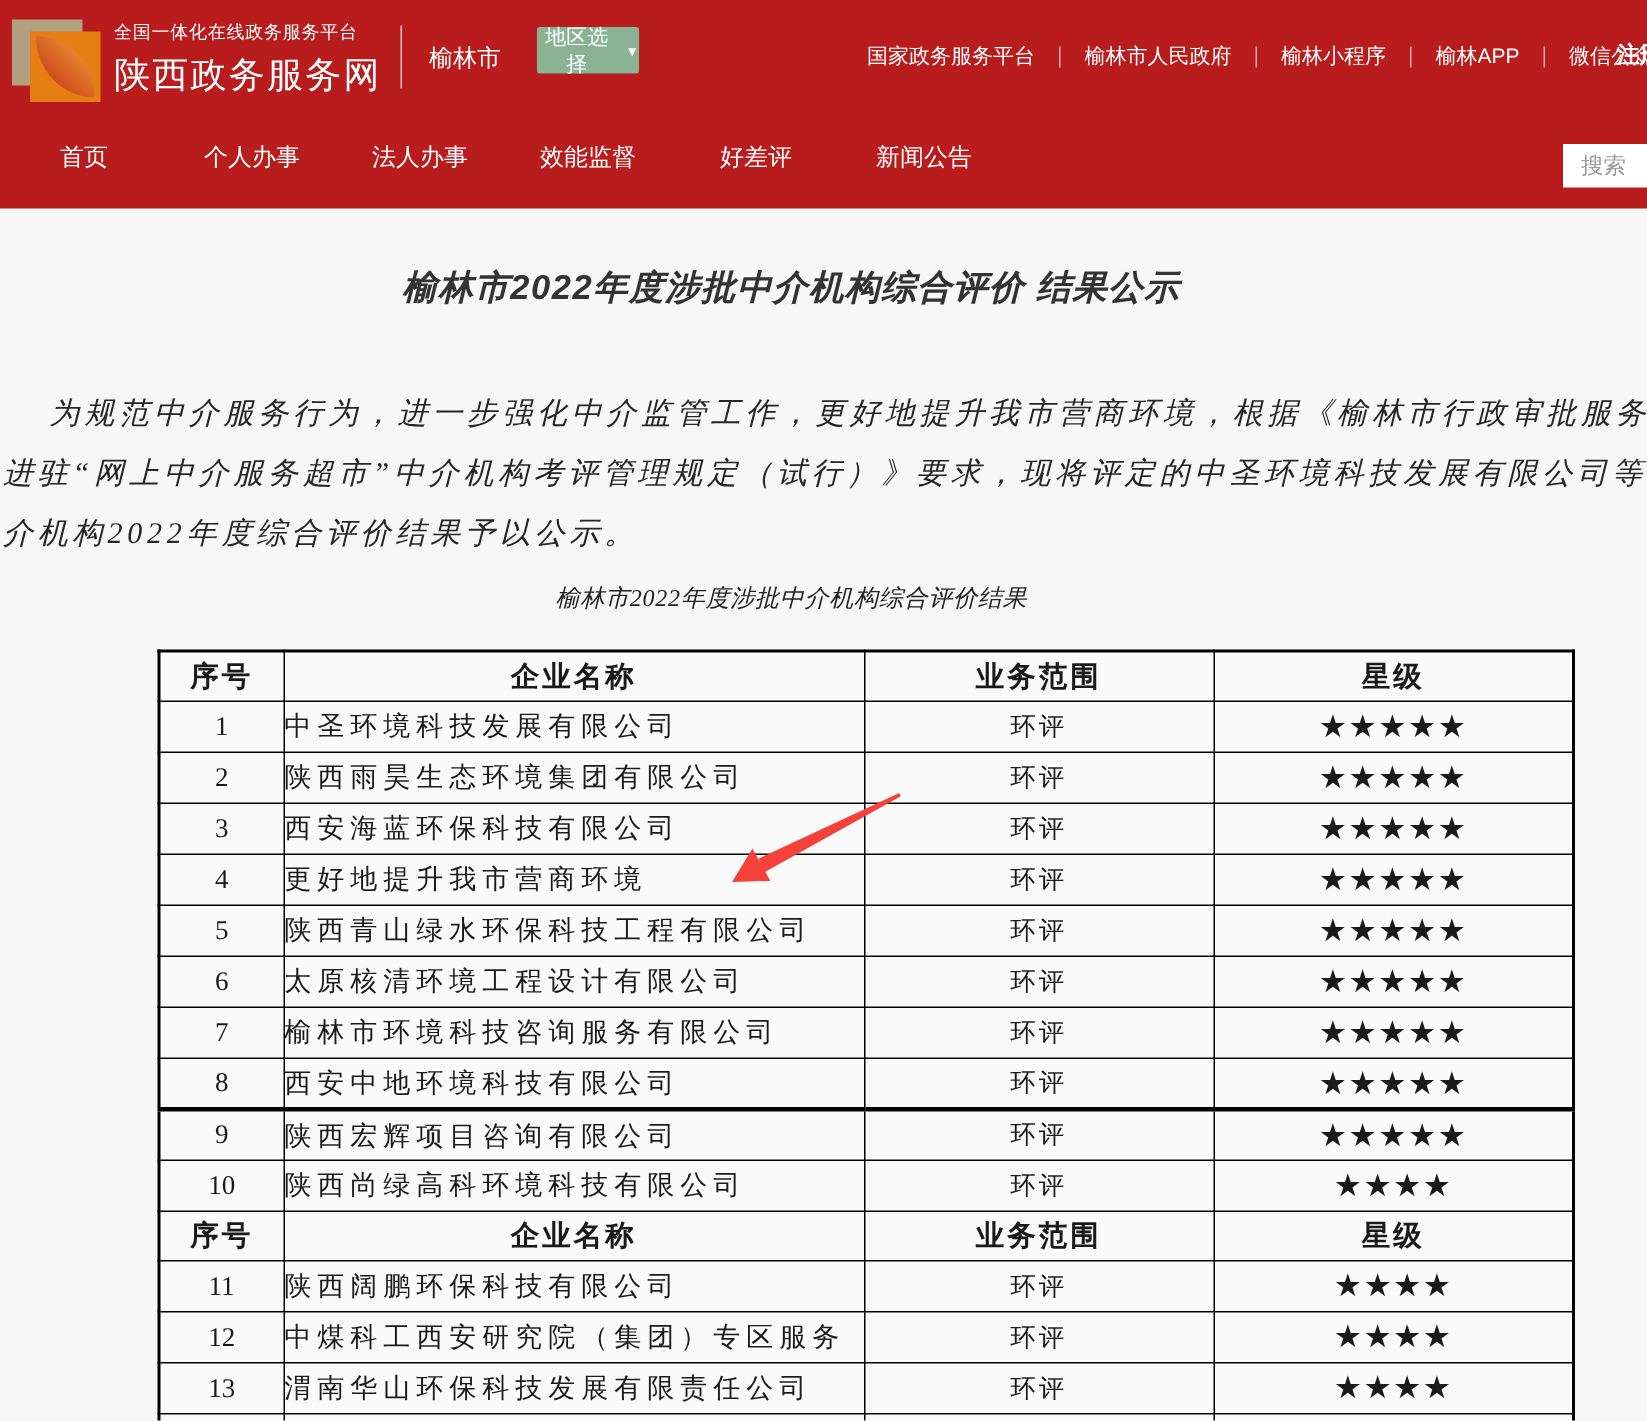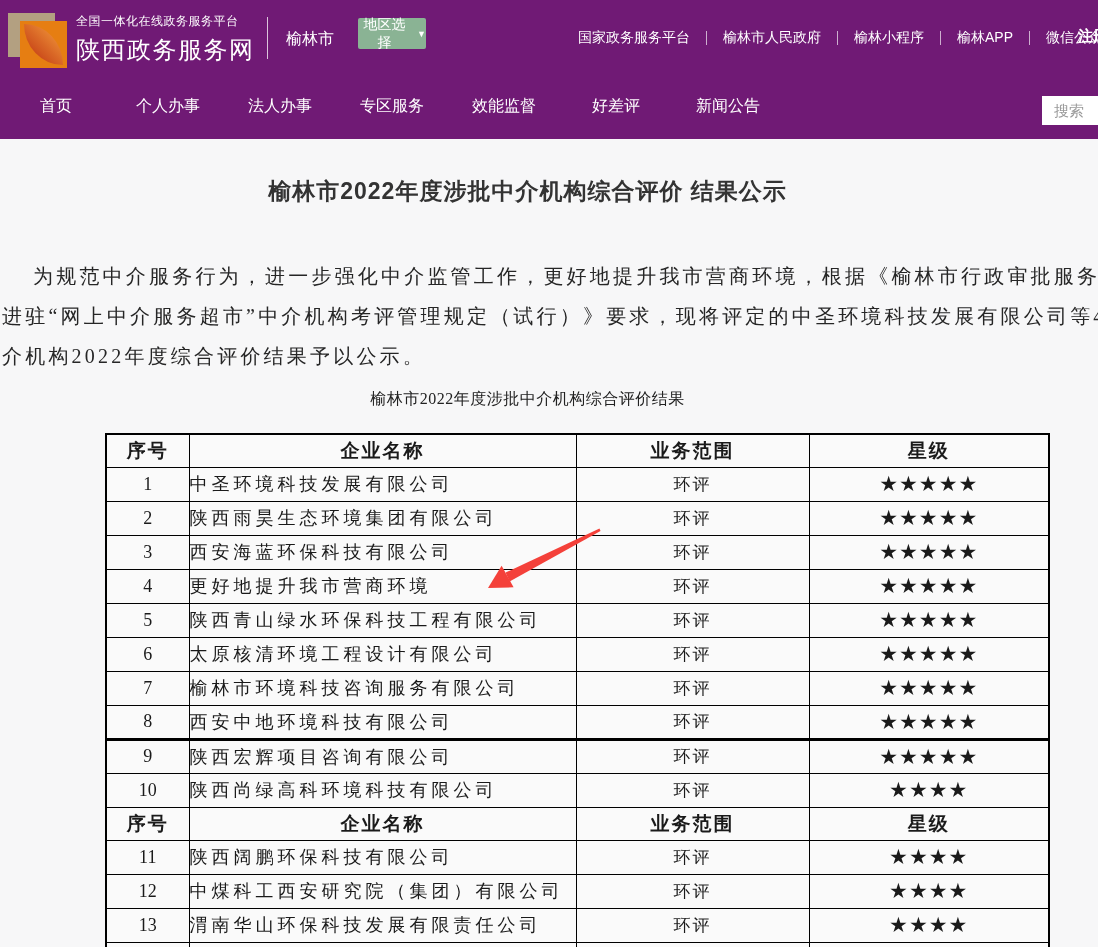--- a/index.html
+++ b/index.html
@@ -6,21 +6,21 @@
   html,body { width:1098px; height:947px; overflow:hidden; }
   body {
     position:relative;
     background:#f7f7f8;
     font-family:"Liberation Sans","DejaVu Sans",sans-serif;
   }
 
   
   .site-header {
     position:absolute; left:0; top:0; width:1098px; height:139px;
-    background:#701a75;
+    background:#b91c1c;
   }
   .logo-mark { position:absolute; left:8px; top:9px; width:60px; height:60px; cursor:pointer; }
   .logo-tan { position:absolute; left:0; top:4px; width:47px; height:44px; background:#b3a081; }
   .logo-orange { position:absolute; left:12px; top:12px; width:47px; height:47px; background:#e67e12; }
   .logo-leaf {
     position:absolute; left:16px; top:15px; width:39px; height:41px;
     background:linear-gradient(45deg,#c03512 10%,#f2993a 90%);
     border-radius:0 100% 0 100%;
   }
   .brand-text { position:absolute; left:76px; top:13px; color:#fff; }
@@ -33,39 +33,39 @@
     background:#8ab394; border:none; border-radius:2px; color:#fff; font-size:14px;
     display:flex; align-items:center; justify-content:center; gap:6px; cursor:pointer;
   }
   .region-caret { font-size:9px; }
   .top-links { position:absolute; left:578px; top:29px; display:flex; align-items:center; color:#fff; }
   .top-link { font-size:14px; cursor:pointer; white-space:nowrap; }
   .top-sep { width:1px; height:14px; background:rgba(255,255,255,.65); margin:0 16px; }
   .register-link { position:absolute; left:1078px; top:27px; font-size:15px; font-weight:bold; color:#fff; white-space:nowrap; cursor:pointer; }
 
   .main-nav { position:absolute; left:0; top:75px; width:1098px; height:64px; }
-  .main-nav ul { list-style:none; display:flex; }
+  .main-nav ul { list-style:none; display:flex;font-family:Liberation Mono, monospace; }
   .main-nav li {
     width:112px; height:64px; line-height:62px; text-align:center;
     color:#fff; font-size:16px; cursor:pointer; white-space:nowrap;
   }
   .search-box {
     position:absolute; left:1042px; top:96px; width:120px; height:29px;
     background:#fff; border:none; outline:none;
     font-size:15px; padding-left:12px; color:#555;
     font-family:"Liberation Sans","DejaVu Sans",sans-serif;
   }
   .search-box::placeholder { color:#9a9a9a; }
 
   
   .article-title {
     position:absolute; left:0; top:176px; width:1055px; text-align:center;
     font-size:23px; font-weight:600; color:#333; letter-spacing:1px;
   }
-  .doc-text { font-family:"Liberation Serif","DejaVu Serif",serif; }
+  .doc-text { font-family:"Liberation Serif","DejaVu Serif",serif;font-style:italic; }
   .article-paragraph { position:absolute; left:2px; top:256px; width:1160px; color:#262626; }
   .article-paragraph .p-line {
     font-size:20px; letter-spacing:3.2px; line-height:40px; white-space:nowrap;
   }
   .article-paragraph .p-line.indent { padding-left:31px; }
   .table-caption {
     position:absolute; left:0; top:389px; width:1055px; text-align:center;
     font-size:16px; color:#222; letter-spacing:.5px;
   }
 
@@ -126,21 +126,20 @@
     <span class="top-link">微信公众号</span>
   </div>
 
   <span class="register-link">注册</span>
 
   <nav class="main-nav">
     <ul>
       <li>首页</li>
       <li>个人办事</li>
       <li>法人办事</li>
-      <li>专区服务</li>
       <li>效能监督</li>
       <li>好差评</li>
       <li>新闻公告</li>
     </ul>
   </nav>
 
   <input class="search-box" type="text" placeholder="搜索" style="">
 </div>
 
 <h1 class="article-title doc-text" style="font-family:'Liberation Sans','DejaVu Sans',sans-serif;">榆林市2022年度涉批中介机构综合评价 结果公示</h1>
@@ -234,21 +233,21 @@
         <td>星级</td>
       </tr>
       <tr>
         <td class="cell-no">11</td>
         <td class="cell-name">陕西阔鹏环保科技有限公司</td>
         <td class="cell-scope">环评</td>
         <td class="cell-stars">★★★★</td>
       </tr>
       <tr>
         <td class="cell-no">12</td>
-        <td class="cell-name">中煤科工西安研究院（集团）有限公司</td>
+        <td class="cell-name">中煤科工西安研究院（集团）专区服务</td>
         <td class="cell-scope">环评</td>
         <td class="cell-stars">★★★★</td>
       </tr>
       <tr>
         <td class="cell-no">13</td>
         <td class="cell-name">渭南华山环保科技发展有限责任公司</td>
         <td class="cell-scope">环评</td>
         <td class="cell-stars">★★★★</td>
       </tr>
       <tr>

